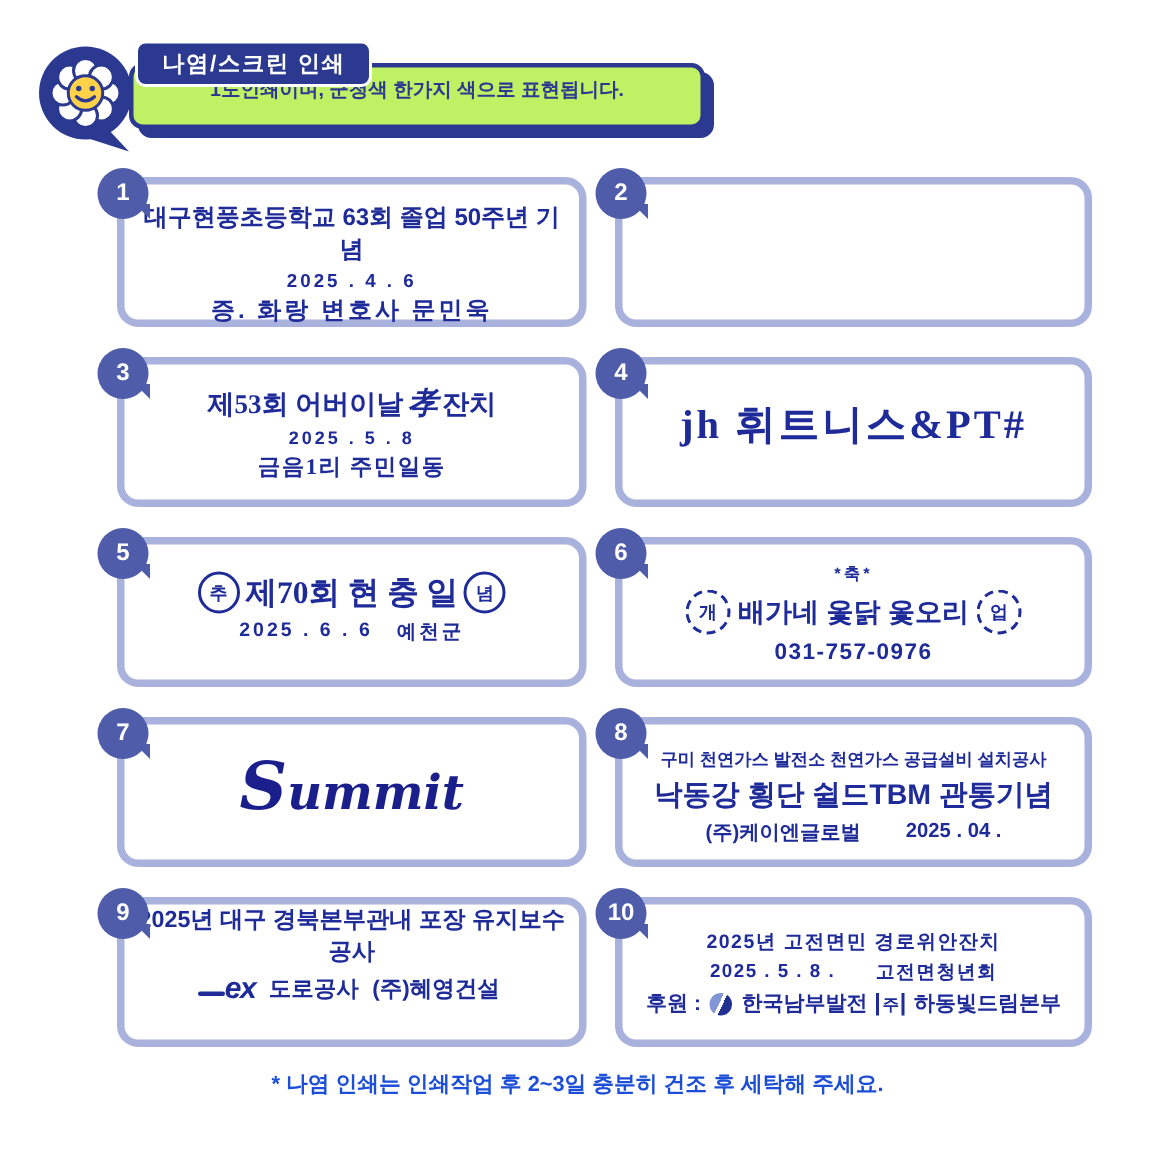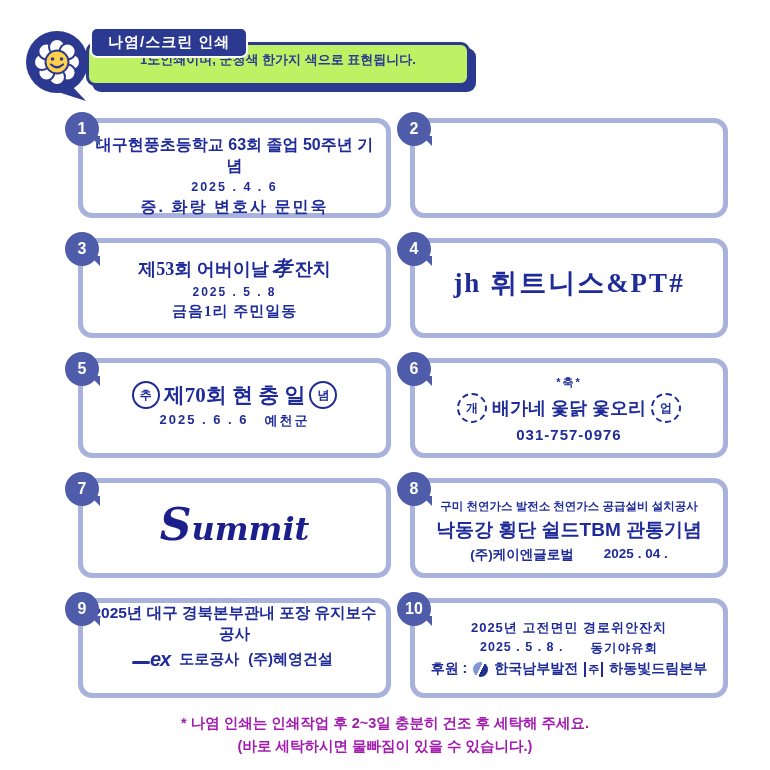--- a/index.html
+++ b/index.html
@@ -106,21 +106,21 @@
   .b10-l2 { font-weight: bold; font-size: 12.5px; letter-spacing: 1px; display: flex; gap: 27px; justify-content: center; }
   .b10-l3 { font-weight: bold; font-size: 14px; display: flex; align-items: center; gap: 6px; }
   .logo-circle {
     width: 15px; height: 15px; border-radius: 50%;
     background: linear-gradient(115deg, #8296d6 44%, #ffffff 44%, #ffffff 56%, #20308f 56%);
   }
   .ju-box { border-left: 2px solid #1e2b99; border-right: 2px solid #1e2b99; padding: 0 2px; font-size: 11px; }
   
   .footer {
     position: absolute; left: 0; right: 0; top: 712px;
-    text-align: center; color: #a21caf; font-weight: bold;
+    text-align: center; color: #1d4ed8; font-weight: bold;
     font-size: 14.5px; line-height: 1.6;
   }
 </style>
 </head>
 <body>
 
 <div class="flower-wrap">
   <svg width="70" height="76" viewBox="0 0 70 76">
     <circle cx="33" cy="34" r="31" fill="#2b3990"></circle>
     <path d="M46 56 L62 73 L34 64 Z" fill="#2b3990"></path>
@@ -236,28 +236,27 @@
     </div>
   </div>
 </div>
 
 <div class="sample-box c2 r5">
   <div class="badge">10</div>
   <div class="content" style="padding-top:16px;">
     <div class="b10-l1">2025년 고전면민 경로위안잔치</div>
     <div class="b10-l2">
       <span>2025 . 5 . 8 .</span>
-      <span>동기야유회</span>
+      <span>고전면청년회</span>
     </div>
     <div class="b10-l3">
       <span>후원 :</span>
       <span class="logo-circle"></span>
       <span>한국남부발전</span>
       <span class="ju-box">주</span>
       <span>하동빛드림본부</span>
     </div>
   </div>
 </div>
 
 <div class="footer">
   <div>* 나염 인쇄는 인쇄작업 후 2~3일 충분히 건조 후 세탁해 주세요.</div>
-  <div>(바로 세탁하시면 물빠짐이 있을 수 있습니다.)</div>
 </div>
 
 </body></html>

